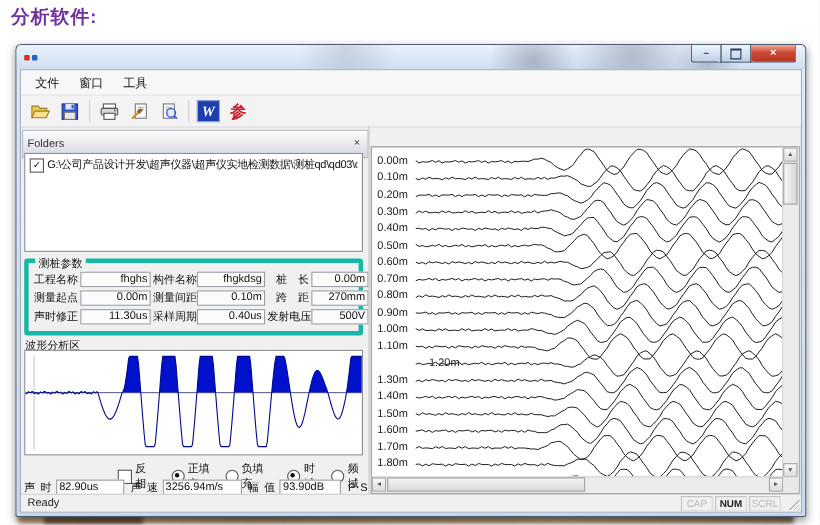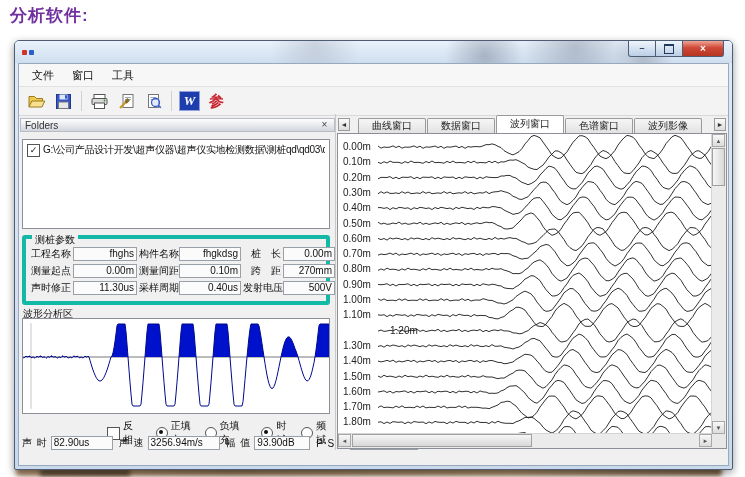--- a/index.html
+++ b/index.html
@@ -43,21 +43,21 @@
              font-family:"Liberation Serif","DejaVu Serif",serif;font-weight:bold;font-style:italic;font-size:13px;
              display:flex;align-items:center;justify-content:center;}
   .params-icon{color:#c8202c;font-size:15px;font-weight:bold;}
 
   .main{position:absolute;left:0;right:0;top:50px;bottom:15px;}
   .left-pane{position:absolute;left:0;top:0;width:316px;bottom:0;}
   .right-pane{position:absolute;left:316px;right:0;top:0;bottom:0;border-left:1px solid #c8c8c8;}
 
   .folders-header{position:absolute;left:1px;right:0;top:4px;height:14px;box-sizing:border-box;
                   background:linear-gradient(#fefefe,#d2d6de);border:1px solid #b8bcc4;
-                  font-size:10px;color:#333;display:flex;align-items:center;padding:0 4px;}
+                  font-size:10px;color:#333;display:flex;align-items:center;padding:12px 4px;}
   .fh-close{margin-left:auto;font-size:10px;line-height:10px;color:#444;width:11px;text-align:center;}
   .listbox{position:absolute;left:3px;right:5px;top:25px;height:90px;background:#fff;
            border:1px solid #8a8f98;box-sizing:border-box;padding:2px;}
   .list-item{display:flex;align-items:center;gap:3px;padding:1px 2px;}
   .item-text{font-size:10px;white-space:nowrap;overflow:hidden;letter-spacing:-0.3px;}
   .cb{width:11px;height:11px;background:#fff;border:1px solid #555;display:inline-flex;align-items:center;
       justify-content:center;flex:none;box-sizing:content-box;}
   .cbg{font-size:9px;font-weight:bold;line-height:1;color:#111;}
 
   .group{position:absolute;left:3px;right:5px;top:121px;height:70px;border:4px solid #14b8a6;border-radius:3px;
@@ -292,31 +292,20 @@
               <span class="ro-fld" style="width: 50px;">93.90dB</span>
             </span>
             <span class="ro">
               <span class="ro-lbl">P S D</span>
               <span class="ro-fld" style="width: 62px;">0.00us^2/m</span>
             </span>
           </div>
       </div>
 
       <div class="right-pane">
-        <div class="tabstrip">
-          <span class="tab-arrow left">◄</span>
-          <div class="tabs" id="tabs">
-              <span class="tab">曲线窗口</span>
-              <span class="tab">数据窗口</span>
-              <span class="tab active">波列窗口</span>
-              <span class="tab">色谱窗口</span>
-              <span class="tab">波列影像</span>
-            </div>
-          <span class="tab-arrow right">►</span>
-        </div>
         <div class="wavearea">
           <svg id="rows-svg" viewBox="0 0 377 307" preserveAspectRatio="none">
               <path d="M40,12.0 L43,14.1 L46,13.0 L49,13.4 L52,13.1 L55,11.9 L58,13.5 L61,12.1 L64,14.2 L67,13.0 L70,13.3 L73,12.9 L76,11.9 L79,13.5 L82,12.2 L85,14.3 L88,12.9 L91,13.2 L94,12.8 L97,12.0 L100,13.6 L103,12.3 L106,14.3 L109,12.8 L112,13.2 L115,12.7 L118,12.0 L121,13.7 L124,12.4 L127,14.3 L130,12.6 L133,13.1 L136,12.6 L139,12.6 L142,12.8 L145,11.9 L148,10.6 L151,10.7 L154,9.9 L157,10.7 L160,12.4 L163,13.6 L166,16.6 L169,18.4 L172,19.8 L175,20.9 L178,19.4 L181,17.7 L184,14.5 L187,9.9 L190,6.6 L193,2.7 L196,1.4 L199,2.4 L202,3.8 L205,8.1 L208,12.3 L211,16.5 L214,21.1 L217,23.1 L220,24.5 L223,24.0 L226,20.9 L229,17.8 L232,12.9 L235,8.3 L238,5.1 L241,1.9 L244,1.7 L247,2.7 L250,4.9 L253,9.6 L256,13.5 L259,18.1 L262,22.1 L265,23.6 L268,24.7 L271,23.1 L274,19.9 L277,16.4 L280,11.1 L283,7.2 L286,3.9 L289,1.4 L292,2.0 L295,3.2 L298,6.4 L301,11.1 L304,14.9 L307,19.7 L310,22.8 L313,24.0 L316,24.6 L319,22.0 L322,18.9 L325,14.8 L328,9.6 L331,6.2 L334,2.8 L337,1.3 L340,2.4 L343,3.9 L346,7.9 L349,12.4 L352,16.4 L355,21.1 L358,23.2 L361,24.4 L364,24.1 L367,20.9 L370,17.7 L373,13.0 L376,8.2" fill="none" stroke="#1a1a1a" stroke-width="0.9"></path>
               <path d="M40,28.3 L43,29.5 L46,27.7 L49,29.0 L52,27.1 L55,28.4 L58,28.3 L61,28.4 L64,29.4 L67,27.6 L70,28.9 L73,27.0 L76,28.5 L79,28.3 L82,28.5 L85,29.3 L88,27.5 L91,28.8 L94,27.0 L97,28.7 L100,28.4 L103,28.6 L106,29.2 L109,27.4 L112,28.7 L115,27.1 L118,28.8 L121,28.4 L124,28.6 L127,29.1 L130,27.3 L133,28.7 L136,27.1 L139,29.0 L142,28.5 L145,28.6 L148,28.9 L151,27.2 L154,28.7 L157,27.2 L160,29.1 L163,27.8 L166,28.0 L169,26.9 L172,26.0 L175,26.2 L178,25.7 L181,27.0 L184,28.7 L187,30.2 L190,33.1 L193,34.3 L196,35.3 L199,35.5 L202,33.2 L205,31.1 L208,27.2 L211,22.9 L214,20.1 L217,16.9 L220,17.0 L223,18.7 L226,21.2 L229,26.1 L232,30.3 L235,34.5 L238,38.3 L241,39.2 L244,39.7 L247,37.8 L250,34.0 L253,30.4 L256,25.2 L259,21.3 L262,18.6 L265,16.5 L268,17.5 L271,19.4 L274,22.7 L277,27.7 L280,31.6 L283,35.9 L286,38.9 L289,39.4 L292,39.5 L295,36.6 L298,32.8 L301,28.9 L304,23.6 L307,20.4 L310,17.7 L313,16.5 L316,18.2 L319,20.2 L322,24.3 L325,29.1 L328,32.9 L331,37.3 L334,39.2 L337,39.5 L340,38.9 L343,35.2 L346,31.7 L349,27.1 L352,22.2 L355,19.5 L358,17.0 L361,16.8 L364,18.8 L367,21.2 L370,26.1 L373,30.4 L376,34.4" fill="none" stroke="#1a1a1a" stroke-width="0.9"></path>
               <path d="M40,44.8 L43,43.4 L46,43.4 L49,43.5 L52,42.6 L55,44.6 L58,43.2 L61,44.8 L64,43.2 L67,43.3 L70,43.4 L73,42.7 L76,44.7 L79,43.2 L82,44.7 L85,43.1 L88,43.3 L91,43.4 L94,42.8 L97,44.7 L100,43.2 L103,44.7 L106,42.9 L109,43.3 L112,43.4 L115,43.0 L118,44.8 L121,43.2 L124,44.6 L127,42.8 L130,43.3 L133,43.5 L136,43.1 L139,44.9 L142,43.1 L145,44.5 L148,42.7 L151,43.3 L154,43.5 L157,43.6 L160,43.4 L163,42.0 L166,42.0 L169,41.4 L172,41.5 L175,43.1 L178,44.0 L181,46.4 L184,48.4 L187,49.4 L190,50.7 L193,49.6 L196,47.9 L199,45.4 L202,41.0 L205,37.9 L208,34.5 L211,32.1 L214,32.9 L217,34.3 L220,38.1 L223,42.7 L226,46.6 L229,51.3 L232,53.8 L235,54.9 L238,54.8 L241,51.8 L244,48.6 L247,44.1 L250,39.1 L253,36.0 L256,32.8 L259,32.0 L262,33.3 L265,35.2 L268,39.7 L271,44.0 L274,48.2 L277,52.5 L280,54.1 L283,55.2 L286,54.1 L289,50.7 L292,47.4 L295,42.3 L298,37.9 L301,34.9 L304,32.1 L307,32.4 L310,33.8 L313,36.4 L316,41.3 L319,45.2 L322,49.8 L325,53.3 L328,54.5 L331,55.2 L334,53.0 L337,49.6 L340,45.9 L343,40.6 L346,36.9 L349,33.9 L352,31.8 L355,32.9 L358,34.4 L361,38.0 L364,42.8 L367,46.6 L370,51.3 L373,53.9 L376,54.8" fill="none" stroke="#1a1a1a" stroke-width="0.9"></path>
               <path d="M40,59.8 L43,57.7 L46,59.3 L49,57.9 L52,59.4 L55,59.4 L58,58.9 L61,59.6 L64,57.7 L67,59.3 L70,58.0 L73,59.6 L76,59.4 L79,58.9 L82,59.5 L85,57.6 L88,59.3 L91,58.1 L94,59.7 L97,59.3 L100,58.9 L103,59.4 L106,57.6 L109,59.4 L112,58.1 L115,59.8 L118,59.2 L121,58.8 L124,59.2 L127,57.6 L130,59.5 L133,58.2 L136,59.9 L139,59.2 L142,58.7 L145,59.1 L148,57.6 L151,59.6 L154,58.3 L157,57.8 L160,57.6 L163,56.7 L166,57.7 L169,58.4 L172,59.8 L175,62.3 L178,63.4 L181,65.1 L184,65.4 L187,64.0 L190,62.8 L193,59.2 L196,55.6 L199,52.5 L202,49.0 L205,48.1 L208,48.3 L211,50.5 L214,55.0 L217,58.8 L220,63.6 L223,67.5 L226,69.3 L229,70.7 L232,69.2 L235,66.3 L238,62.9 L241,57.6 L244,53.7 L247,50.1 L250,47.5 L253,47.9 L256,48.7 L259,51.8 L262,56.3 L265,60.2 L268,65.2 L271,68.2 L274,69.9 L277,70.6 L280,68.2 L283,65.3 L286,61.2 L289,56.1 L292,52.6 L295,49.0 L298,47.4 L301,48.1 L304,49.4 L307,53.4 L310,57.6 L313,61.8 L316,66.6 L319,68.8 L322,70.4 L325,70.1 L328,67.2 L331,64.2 L334,59.4 L337,54.7 L340,51.4 L343,48.0 L346,47.5 L349,48.4 L352,50.4 L355,54.9 L358,58.9 L361,63.5 L364,67.6 L367,69.3 L370,70.6 L373,69.3 L376,66.2" fill="none" stroke="#1a1a1a" stroke-width="0.9"></path>
               <path d="M40,73.6 L43,73.6 L46,74.4 L49,73.6 L52,75.6 L55,73.7 L58,74.9 L61,73.4 L64,73.7 L67,74.4 L70,73.8 L73,75.6 L76,73.7 L79,74.8 L82,73.3 L85,73.8 L88,74.5 L91,73.9 L94,75.6 L97,73.5 L100,74.7 L103,73.3 L106,73.9 L109,74.6 L112,74.0 L115,75.5 L118,73.4 L121,74.6 L124,73.2 L127,74.0 L130,74.6 L133,74.1 L136,75.5 L139,73.3 L142,74.6 L145,73.2 L148,73.7 L151,73.8 L154,72.6 L157,72.7 L160,73.4 L163,73.8 L166,76.0 L169,77.5 L172,78.8 L175,80.4 L178,79.7 L181,79.1 L184,76.9 L187,73.3 L190,70.5 L193,66.7 L196,64.3 L199,63.7 L202,63.7 L205,67.3 L208,71.2 L211,75.4 L214,80.4 L217,83.1 L220,85.4 L223,85.8 L226,83.5 L229,81.1 L232,76.4 L235,71.7 L238,68.1 L241,64.2 L244,63.0 L247,63.1 L250,64.6 L253,68.7 L256,72.4 L259,77.2 L262,81.6 L265,83.9 L268,85.9 L271,85.2 L274,82.7 L277,79.8 L280,74.7 L283,70.5 L286,66.7 L289,63.4 L292,63.1 L295,63.3 L298,65.8 L301,70.0 L304,73.8 L307,78.9 L310,82.5 L313,84.6 L316,86.1 L319,84.4 L322,81.9 L325,78.3 L328,73.1 L331,69.4 L334,65.4 L337,63.0 L340,63.1 L343,63.7 L346,67.2 L349,71.3 L352,75.3 L355,80.4 L358,83.2 L361,85.3 L364,85.9 L367,83.5 L370,81.0 L373,76.5 L376,71.7" fill="none" stroke="#1a1a1a" stroke-width="0.9"></path>
               <path d="M40,88.1 L43,90.1 L46,89.1 L49,90.3 L52,90.0 L55,89.0 L58,89.8 L61,88.1 L64,90.2 L67,89.1 L70,90.3 L73,89.9 L76,88.9 L79,89.8 L82,88.2 L85,90.3 L88,89.2 L91,90.4 L94,89.7 L97,88.9 L100,89.7 L103,88.3 L106,90.5 L109,89.2 L112,90.4 L115,89.6 L118,88.8 L121,89.7 L124,88.4 L127,90.6 L130,89.2 L133,90.3 L136,89.4 L139,88.8 L142,89.7 L145,89.0 L148,88.1 L151,88.7 L154,88.5 L157,89.8 L160,91.6 L163,92.6 L166,94.7 L169,95.0 L172,94.6 L175,93.9 L178,90.8 L181,88.1 L184,84.9 L187,81.3 L190,80.0 L193,78.9 L196,80.2 L199,83.8 L202,87.3 L205,92.6 L208,96.5 L211,99.2 L214,101.3 L217,100.3 L220,98.5 L223,95.1 L226,90.1 L229,86.3 L232,81.9 L235,79.0 L238,78.4 L241,78.3 L244,81.2 L247,84.9 L250,88.9 L253,94.2 L256,97.4 L259,100.1 L262,101.3 L265,99.6 L268,97.7 L271,93.5 L274,88.7 L277,84.9 L280,80.5 L283,78.7 L286,78.2 L289,78.9 L292,82.6 L295,86.1 L298,90.7 L301,95.5 L304,98.2 L307,100.8 L310,100.9 L313,99.0 L316,96.6 L319,91.7 L322,87.4 L325,83.5 L328,79.5 L331,78.5 L334,78.2 L337,79.9 L340,83.8 L343,87.4 L346,92.4 L349,96.6 L352,99.1 L355,101.3 L358,100.4 L361,98.3 L364,95.2 L367,90.1 L370,86.2 L373,82.0 L376,78.9" fill="none" stroke="#1a1a1a" stroke-width="0.9"></path>
               <path d="M40,104.4 L43,105.6 L46,104.5 L49,106.1 L52,103.9 L55,105.0 L58,104.1 L61,104.6 L64,105.6 L67,104.5 L70,106.0 L73,103.8 L76,105.0 L79,104.1 L82,104.7 L85,105.7 L88,104.5 L91,105.9 L94,103.7 L97,105.0 L100,104.1 L103,104.9 L106,105.7 L109,104.5 L112,105.7 L115,103.6 L118,105.0 L121,104.2 L124,105.0 L127,105.7 L130,104.5 L133,105.6 L136,103.5 L139,105.1 L142,104.2 L145,105.2 L148,105.6 L151,104.4 L154,105.5 L157,103.4 L160,105.2 L163,104.3 L166,105.1 L169,104.2 L172,103.6 L175,104.4 L178,104.4 L181,106.0 L184,107.6 L187,108.5 L190,110.2 L193,109.8 L196,109.1 L199,107.6 L202,104.2 L205,101.6 L208,98.4 L211,95.6 L214,95.2 L217,95.0 L220,97.5 L223,101.6 L226,105.5 L229,110.6 L232,113.7 L235,115.7 L238,116.6 L241,114.4 L244,111.8 L247,107.6 L250,102.6 L253,99.0 L256,95.1 L259,93.5 L262,93.8 L265,94.9 L268,98.9 L271,102.8 L274,107.2 L277,112.0 L280,114.3 L283,116.3 L286,116.1 L289,113.5 L292,110.7 L295,105.8 L298,101.3 L301,97.8 L304,94.2 L307,93.5 L310,94.0 L313,95.9 L316,100.3 L319,104.1 L322,108.9 L325,113.0 L328,115.0 L331,116.6 L334,115.3 L337,112.6 L340,109.4 L343,104.1 L346,100.1 L349,96.5 L352,93.6 L355,93.7 L358,94.3 L361,97.3 L364,101.7 L367,105.5 L370,110.5 L373,113.8 L376,115.6" fill="none" stroke="#1a1a1a" stroke-width="0.9"></path>
               <path d="M40,121.2 L43,120.0 L46,120.6 L49,120.2 L52,119.1 L55,120.5 L58,119.1 L61,121.3 L64,120.0 L67,120.6 L70,120.0 L73,119.1 L76,120.5 L79,119.2 L82,121.4 L85,119.9 L88,120.5 L91,119.9 L94,119.1 L97,120.6 L100,119.4 L103,121.4 L106,119.9 L109,120.5 L112,119.8 L115,119.2 L118,120.6 L121,119.5 L124,121.5 L127,119.7 L130,120.4 L133,119.7 L136,119.3 L139,120.7 L142,119.6 L145,121.5 L148,119.6 L151,120.3 L154,119.6 L157,119.4 L160,120.8 L163,119.3 L166,119.7 L169,119.5 L172,120.0 L175,121.8 L178,122.5 L181,124.2 L184,125.1 L187,124.5 L190,124.2 L193,121.6 L196,118.9 L199,116.3 L202,112.7 L205,111.4 L208,110.5 L211,111.1 L214,114.3 L217,117.7 L220,122.6 L223,127.0 L226,129.5 L229,131.8 L232,131.2 L235,129.1 L238,126.2 L241,121.1 L244,117.1 L247,113.0 L250,109.6 L253,109.0 L256,108.9 L259,111.4 L262,115.3 L265,119.1 L268,124.3 L271,127.9 L274,130.3 L277,132.0 L280,130.5 L283,128.4 L286,124.7 L289,119.6 L292,115.8 L295,111.6 L298,109.2 L301,109.0 L304,109.3 L307,112.7 L310,116.5 L313,120.7 L316,125.8 L319,128.7 L322,131.1 L325,131.8 L328,129.7 L331,127.4 L334,122.9 L337,118.2 L340,114.5 L343,110.4 L346,109.0 L349,108.9 L352,110.1 L355,114.1 L358,117.7 L361,122.4 L364,127.1 L367,129.5 L370,131.7 L373,131.3 L376,129.0" fill="none" stroke="#1a1a1a" stroke-width="0.9"></path>
@@ -362,14 +351,23 @@
           <div class="hscroll">
             <span class="sarrow">◄</span>
             <span class="hthumb"></span>
             <span class="sarrow rightend">►</span>
           </div>
           <div class="scorner"></div>
         </div>
       </div>
     </div>
 
+    <div class="statusbar">
+      <span class="status-text">Ready</span>
+      <span class="status-cells" id="statuscells">
+          <span class="cell">CAP</span>
+          <span class="cell on">NUM</span>
+          <span class="cell">SCRL</span>
+        </span>
+      <span class="grip"></span>
+    </div>
   </div>
 </div>
 
 </body></html>

